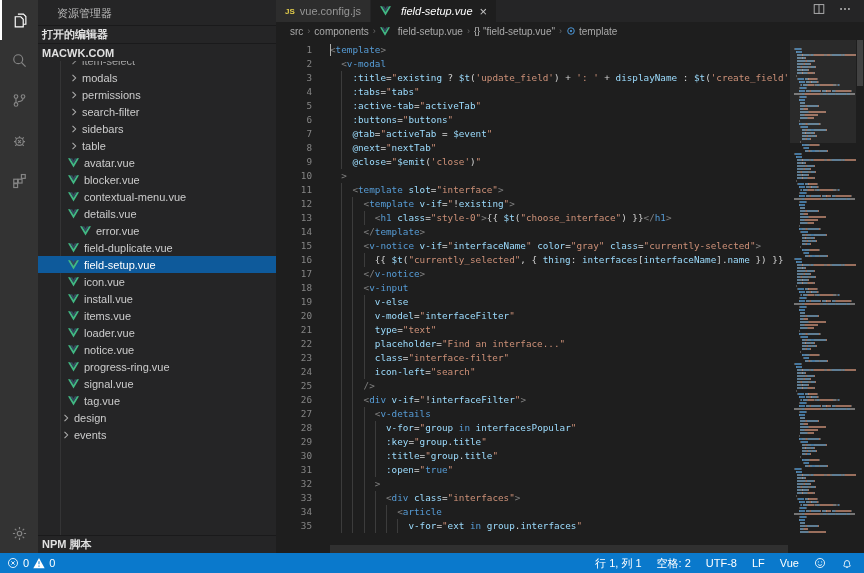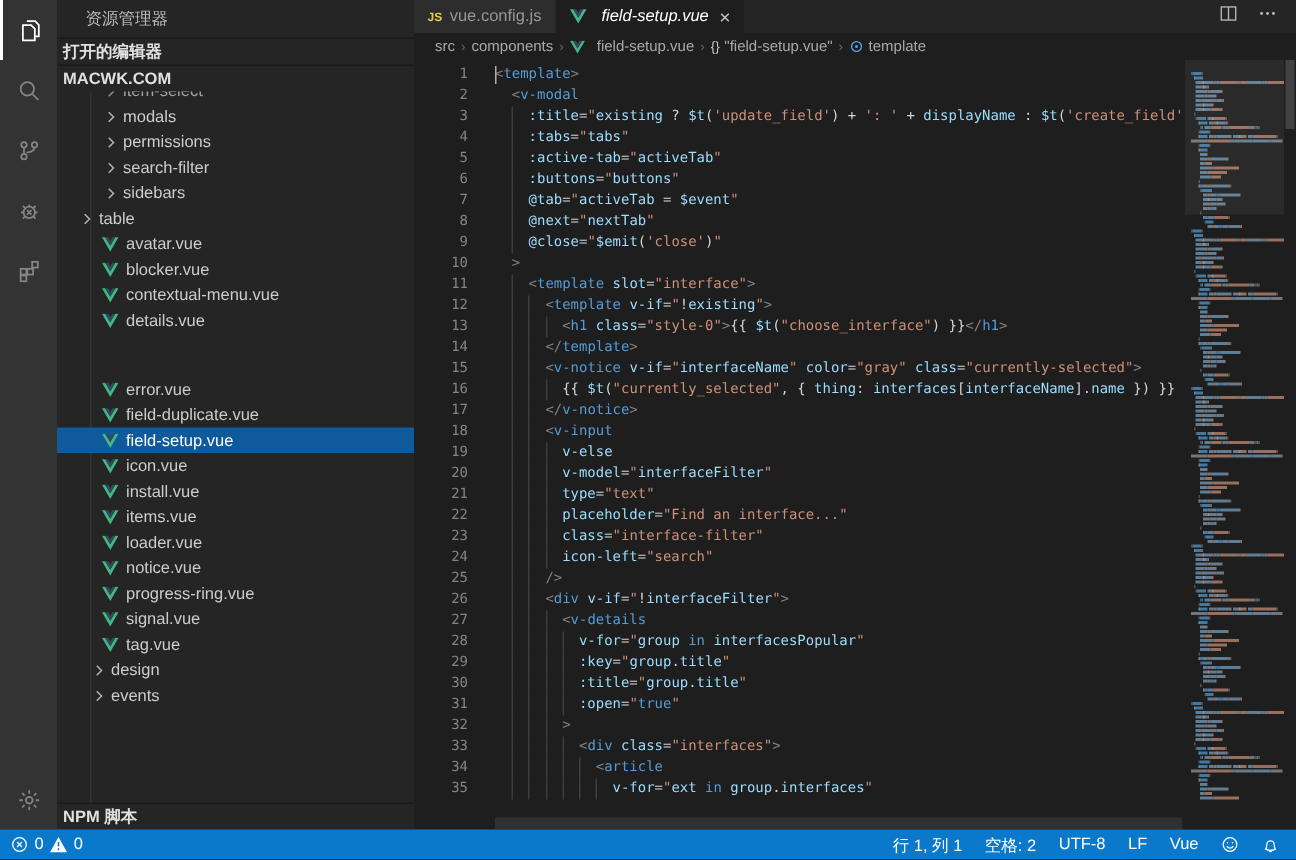--- a/index.html
+++ b/index.html
@@ -186,21 +186,21 @@
             <span class="label">search-filter</span>
           </div>
           <div class="tree-row" style="padding-left: 30px;">
             <span class="chev" style="display: flex;">
               <svg viewBox="0 0 16 16" fill="none" stroke="currentColor" stroke-width="1.4">
                 <path d="M6 3.8l4.2 4.2L6 12.2"></path>
               </svg>
             </span>
             <span class="label">sidebars</span>
           </div>
-          <div class="tree-row" style="padding-left: 14px;">
+          <div class="tree-row" style="padding-left: 30px;">
             <span class="chev" style="display: flex;">
               <svg viewBox="0 0 16 16" fill="none" stroke="currentColor" stroke-width="1.4">
                 <path d="M6 3.8l4.2 4.2L6 12.2"></path>
               </svg>
             </span>
             <span class="label">table</span>
           </div>
           <div class="tree-row" style="padding-left: 30px;">
             <span class="vicon" style="display: flex;">
               <svg viewBox="0 0 24 21">
@@ -230,21 +230,21 @@
           </div>
           <div class="tree-row" style="padding-left: 30px;">
             <span class="vicon" style="display: flex;">
               <svg viewBox="0 0 24 21">
                 <path fill="var(--vue-green)" d="M0 0h4.6L12 12.3 19.4 0H24L12 20.5z"></path>
                 <path fill="var(--vue-dark)" d="M4.6 0h4.5L12 4.9 14.9 0h4.5L12 12.3z"></path>
               </svg>
             </span>
             <span class="label">details.vue</span>
           </div>
-          <div class="tree-row" style="padding-left: 30px; margin-top: 29px;">
+          <div class="tree-row" style="padding-left: 42px;">
             <span class="vicon" style="display: flex;">
               <svg viewBox="0 0 24 21">
                 <path fill="var(--vue-green)" d="M0 0h4.6L12 12.3 19.4 0H24L12 20.5z"></path>
                 <path fill="var(--vue-dark)" d="M4.6 0h4.5L12 4.9 14.9 0h4.5L12 12.3z"></path>
               </svg>
             </span>
             <span class="label">error.vue</span>
           </div>
           <div class="tree-row" style="padding-left: 30px;">
             <span class="vicon" style="display: flex;">

